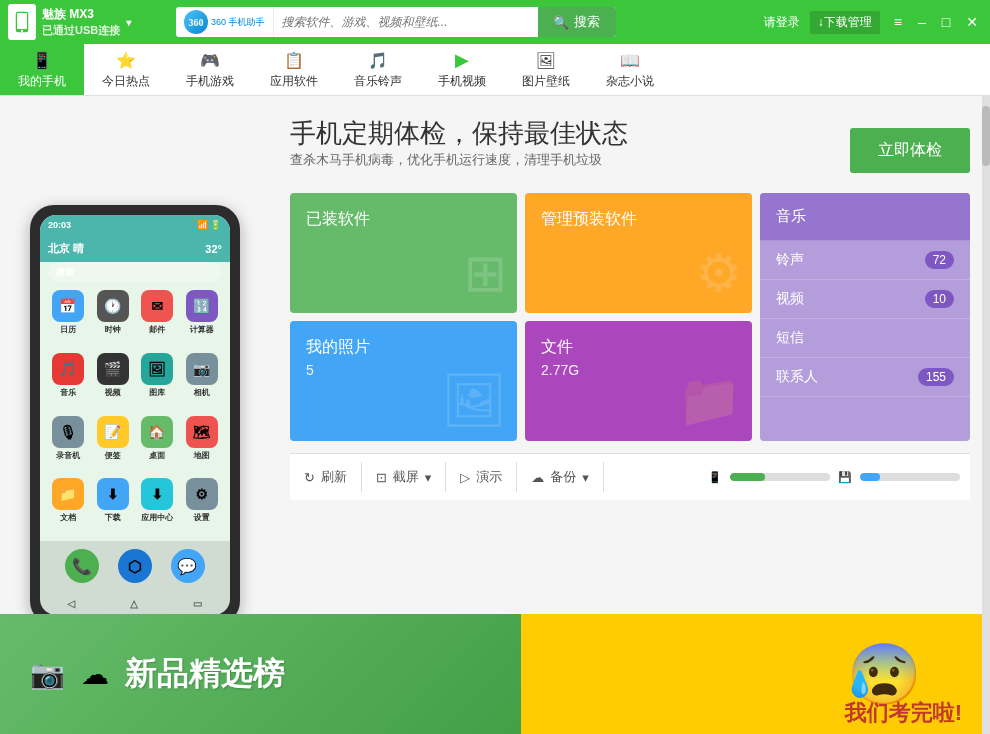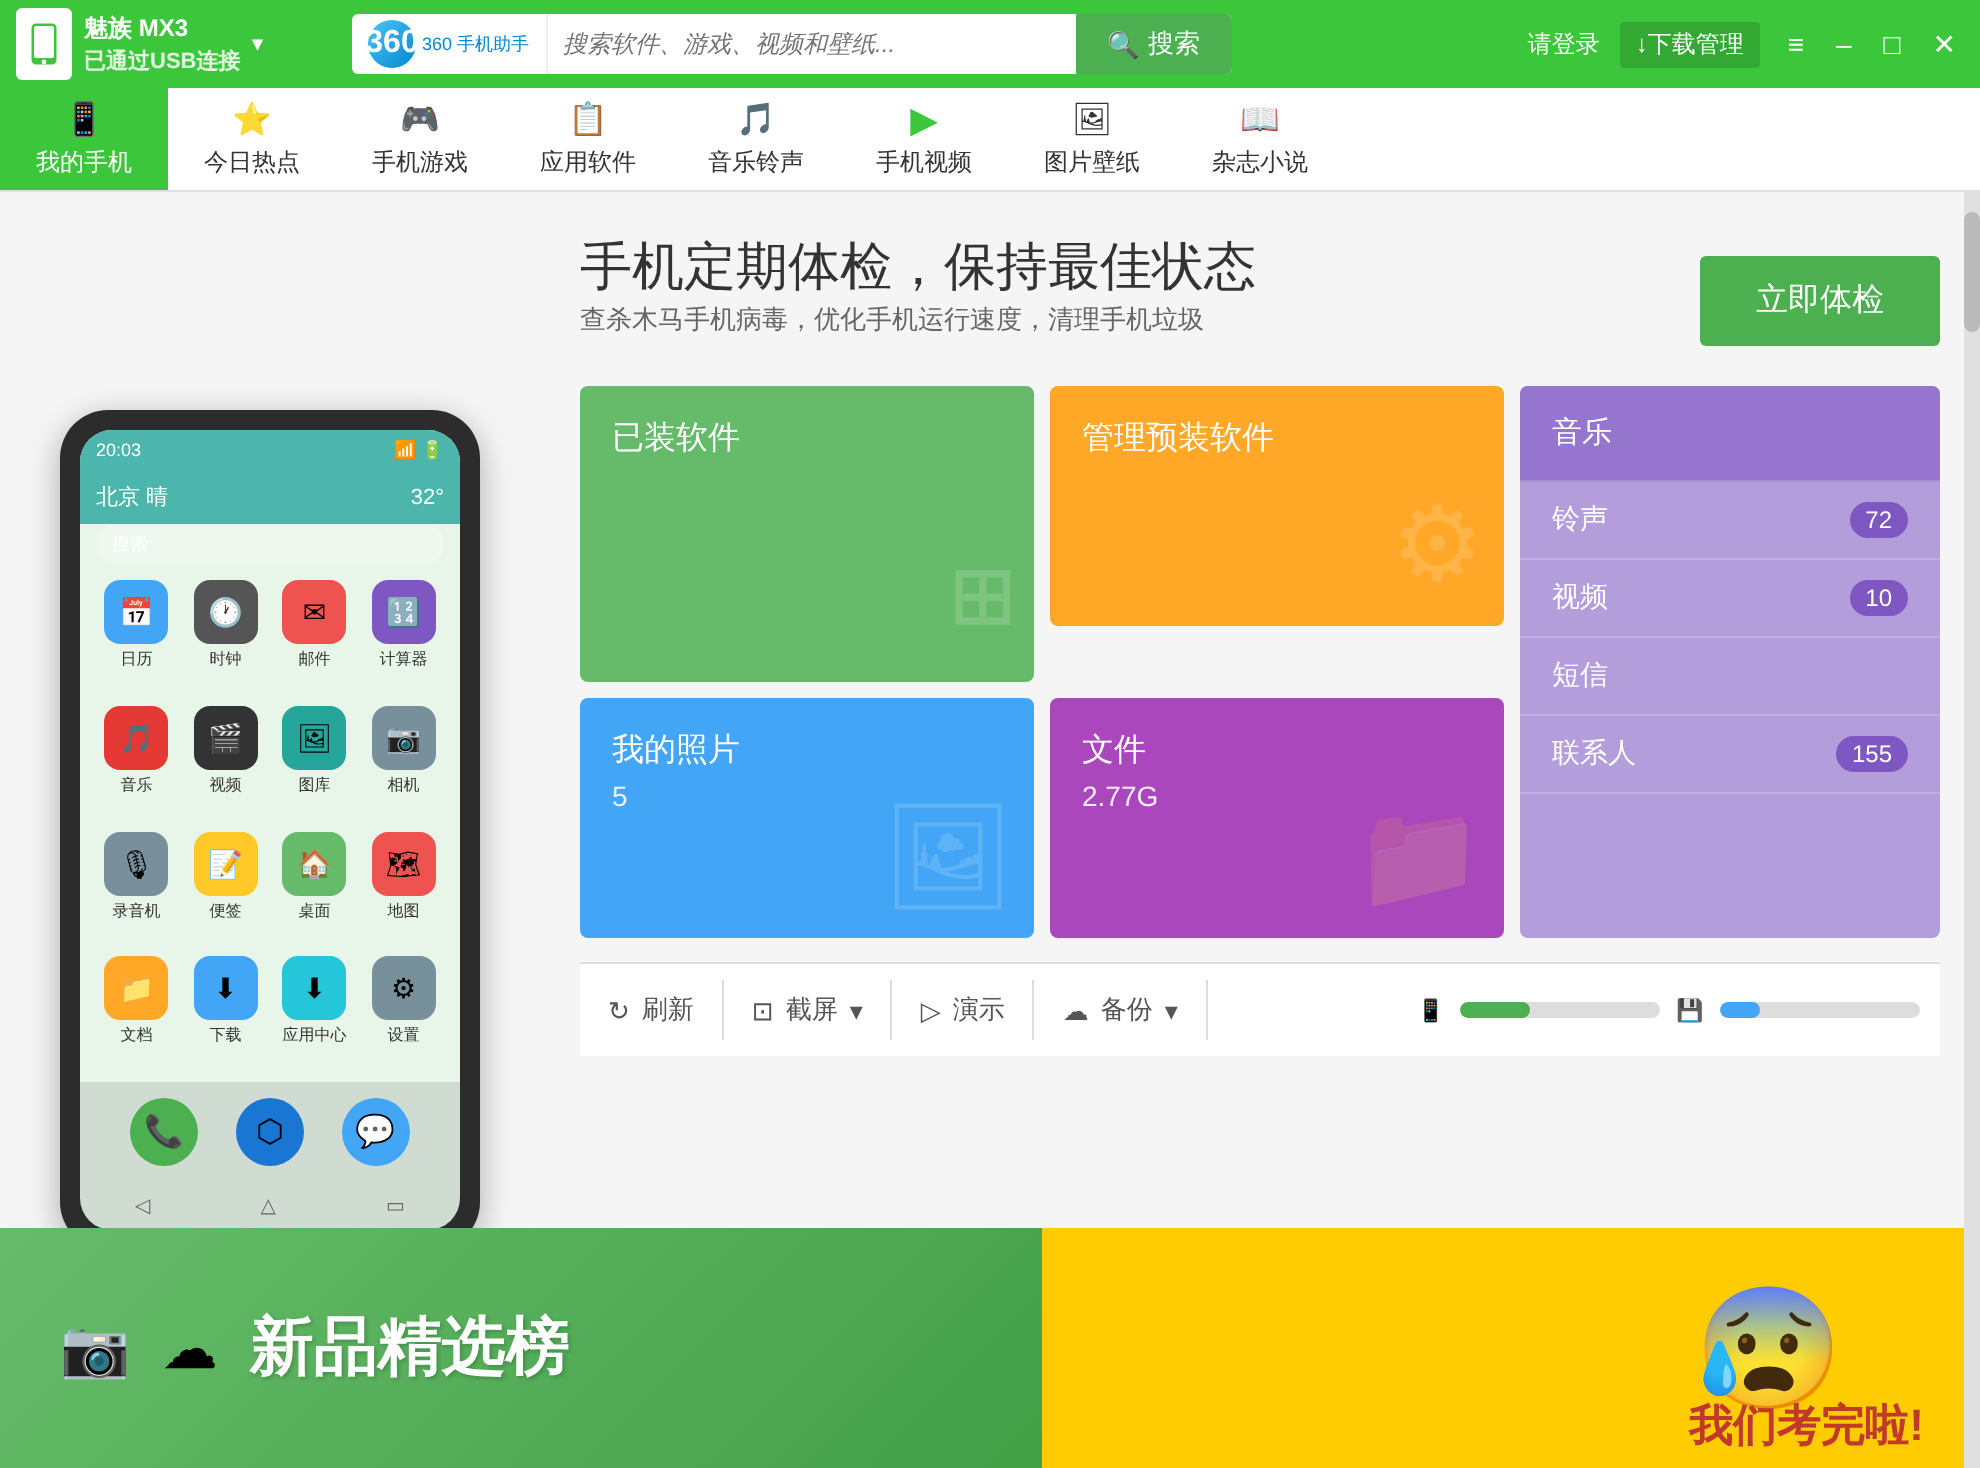--- a/index.html
+++ b/index.html
@@ -56,22 +56,23 @@
     }
     .search-logo-circle {
       width: 24px;
       height: 24px;
       border-radius: 50%;
       background: linear-gradient(135deg, #4fc3f7, #0288d1);
       display: flex;
       align-items: center;
       justify-content: center;
       color: white;
-      font-size: 16px;
+      font-size: 10px;
       font-weight: bold;
+      font-family: Liberation Serif, serif;
     }
     .search-logo-text { font-size: 9px; color: #0288d1; margin-left: 3px; line-height: 1.2; }
     .search-input {
       border: none;
       outline: none;
       flex: 1;
       padding: 0 8px;
       font-size: 12px;
       color: #999;
       background: transparent;
@@ -166,20 +167,21 @@
 
     
     .phone-panel {
       width: 270px;
       flex-shrink: 0;
       display: flex;
       align-items: center;
       justify-content: center;
       padding: 10px 0;
       background: #f5f5f5;
+      font-weight: bold;
     }
     .phone-device {
       width: 210px;
       height: 420px;
       background: #2c2c2c;
       border-radius: 24px;
       padding: 10px;
       position: relative;
       box-shadow: 0 4px 16px rgba(0,0,0,0.3);
     }
@@ -327,22 +329,21 @@
       border-radius: 4px;
       padding: 16px;
       color: white;
       font-size: 16px;
       position: relative;
       overflow: hidden;
       cursor: pointer;
     }
     .tile-installed {
       background: #66bb6a;
-      height: 148px;
-      font-family: Liberation Mono, monospace;
+      height: 120px;
     }
     .tile-preinstalled {
       background: #ffa726;
       height: 120px;
     }
     .tile-photos {
       background: #42a5f5;
       height: 120px;
     }
     .tile-files {

